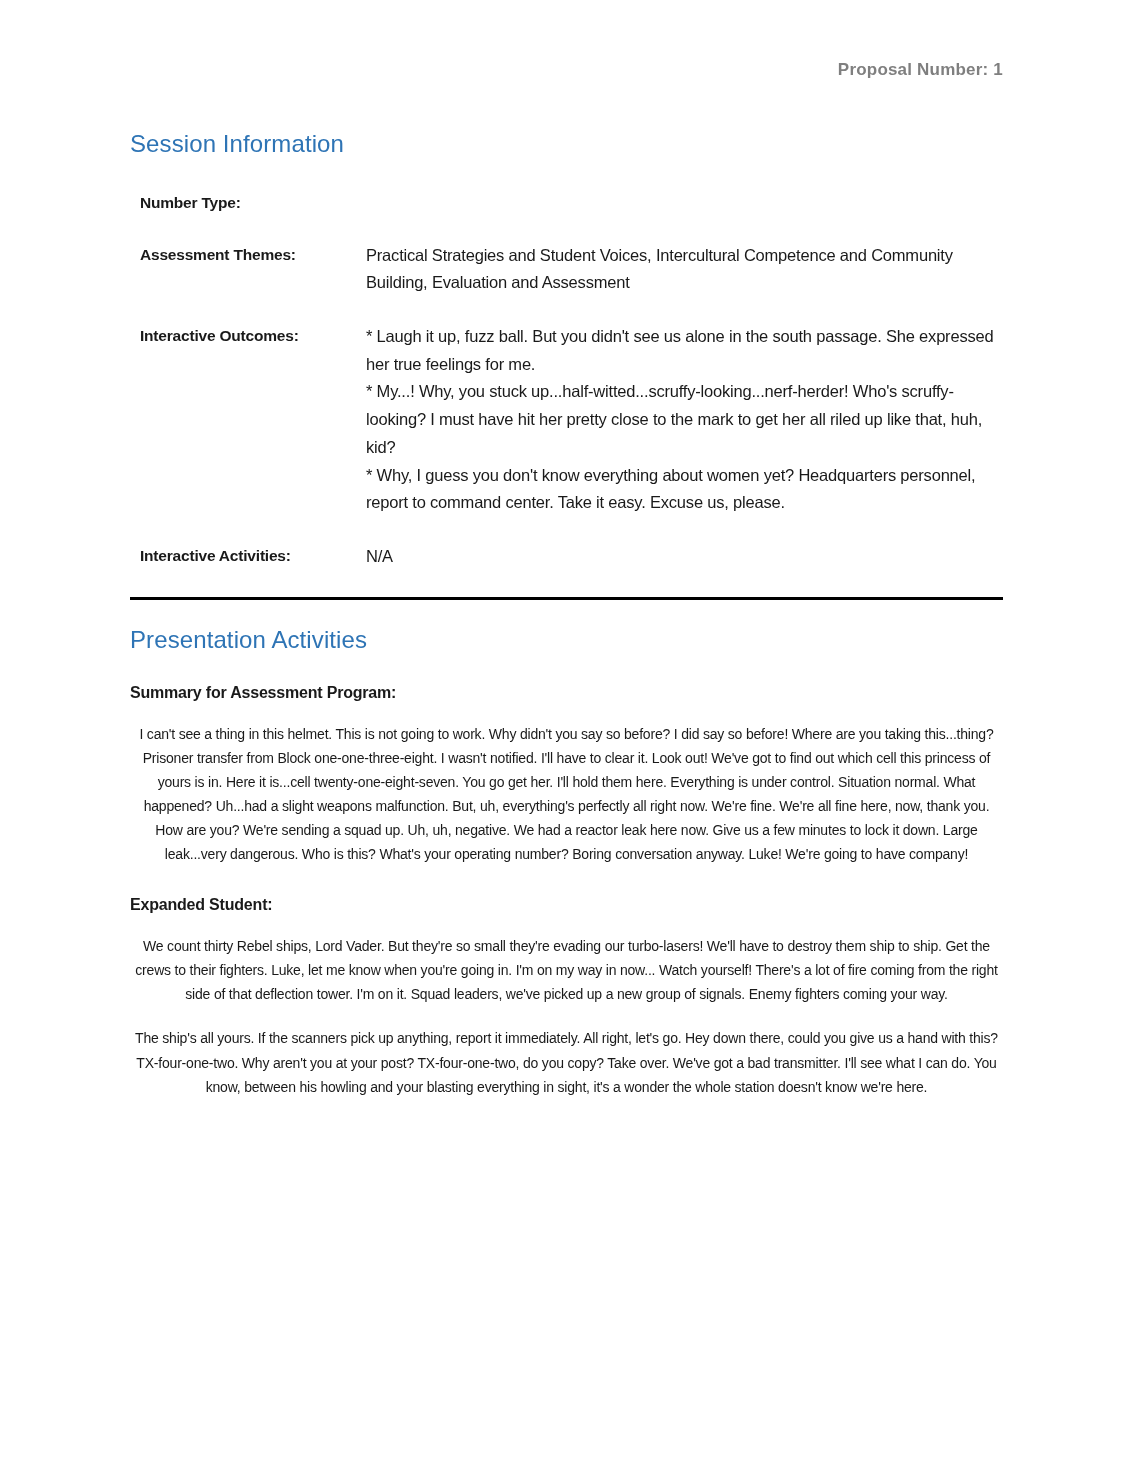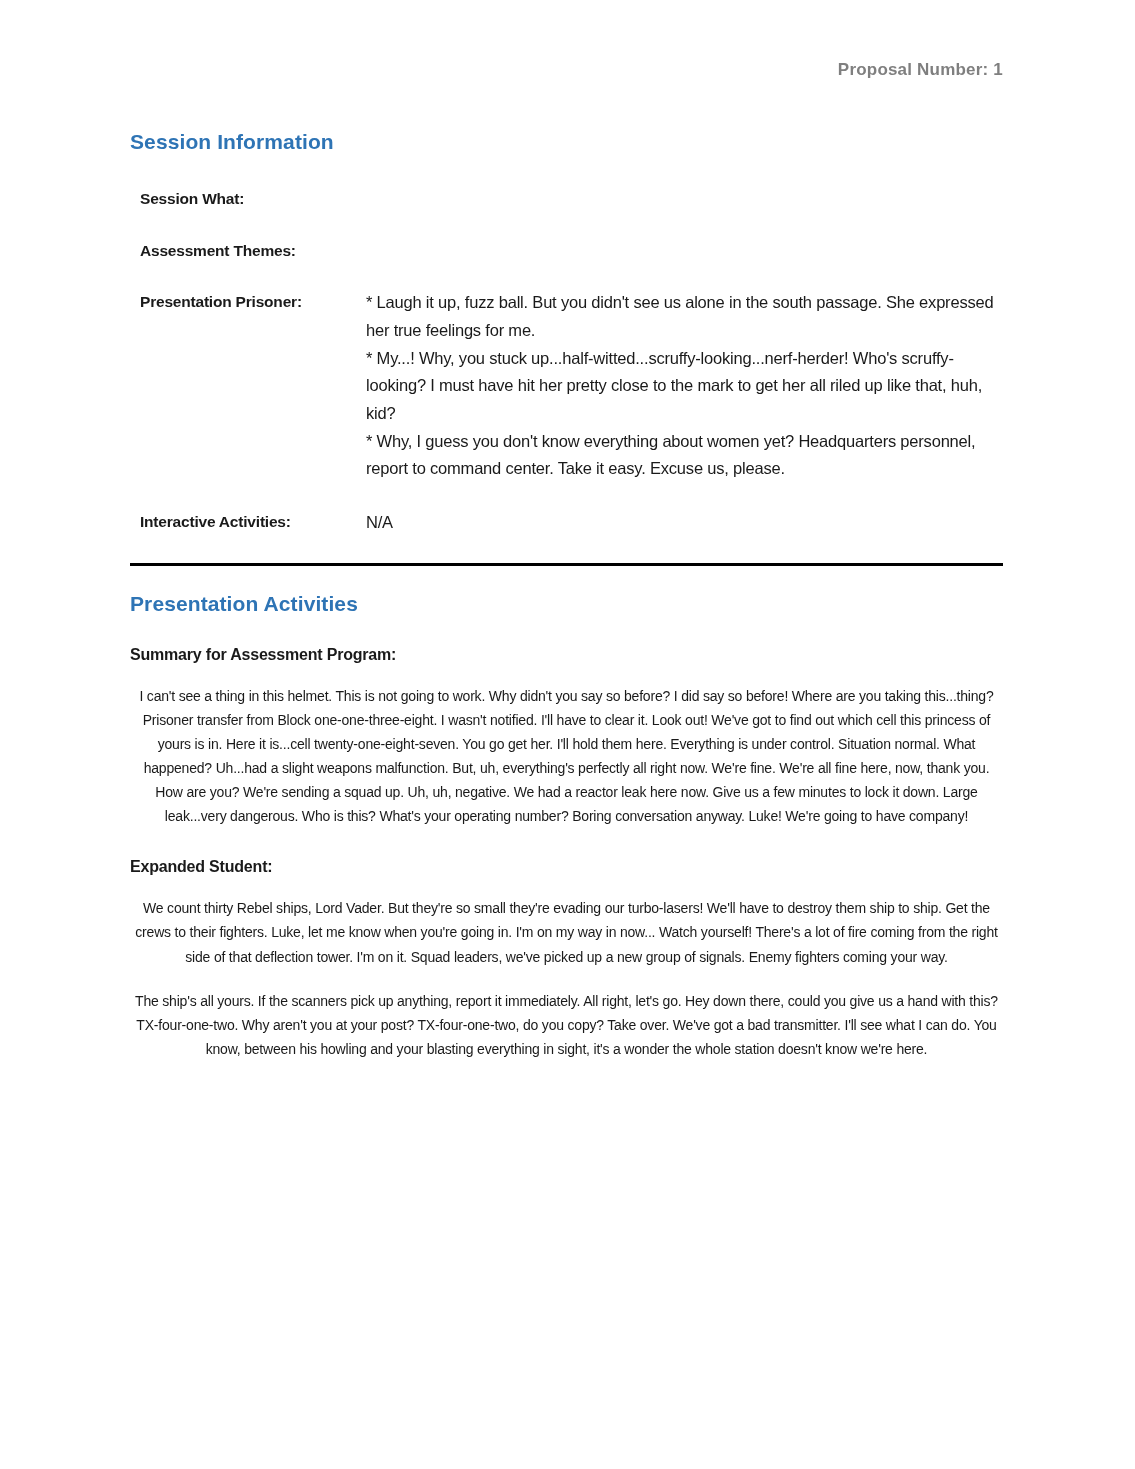--- a/index.html
+++ b/index.html
@@ -19,22 +19,22 @@
     overflow: hidden;
   }
   .proposal-number {
     text-align: right;
     font-size: 17px;
     font-weight: bold;
     color: #7f7f7f;
     letter-spacing: 0.2px;
   }
   .section-title {
-    font-size: 21px;
-    font-weight: bold;
+    font-size: 24px;
+    font-weight: normal;
     color: #2e74b5;
     margin-top: 50px;
     letter-spacing: 0.1px;
   }
   .info-table {
     margin-top: 32px;
     padding-bottom: 26px;
     border-bottom: 3px solid #000000;
   }
   .info-row {
@@ -84,29 +84,30 @@
 
   <div class="proposal-number">Proposal Number: 1</div>
 
   <div class="session-section">
     <div class="section-title">Session Information</div>
 
     <div class="info-table">
 
 
       <div class="info-row">
-        <div class="info-label">Session What:</div>
+        <div class="info-label">Number Type:</div>
       </div>
 
       <div class="info-row">
         <div class="info-label">Assessment Themes:</div>
+        <div class="info-value">Practical Strategies and Student Voices, Intercultural Competence and Community Building, Evaluation and Assessment</div>
       </div>
 
       <div class="info-row">
-        <div class="info-label">Presentation Prisoner:</div>
+        <div class="info-label">Interactive Outcomes:</div>
         <div class="info-value">* Laugh it up, fuzz ball. But you didn't see us alone in the south passage. She expressed her true feelings for me.
 * My...! Why, you stuck up...half-witted...scruffy-looking...nerf-herder! Who's scruffy-looking? I must have hit her pretty close to the mark to get her all riled up like that, huh, kid?
 * Why, I guess you don't know everything about women yet? Headquarters personnel, report to command center. Take it easy. Excuse us, please.</div>
       </div>
 
       <div class="info-row">
         <div class="info-label">Interactive Activities:</div>
         <div class="info-value">N/A</div>
       </div>
 

